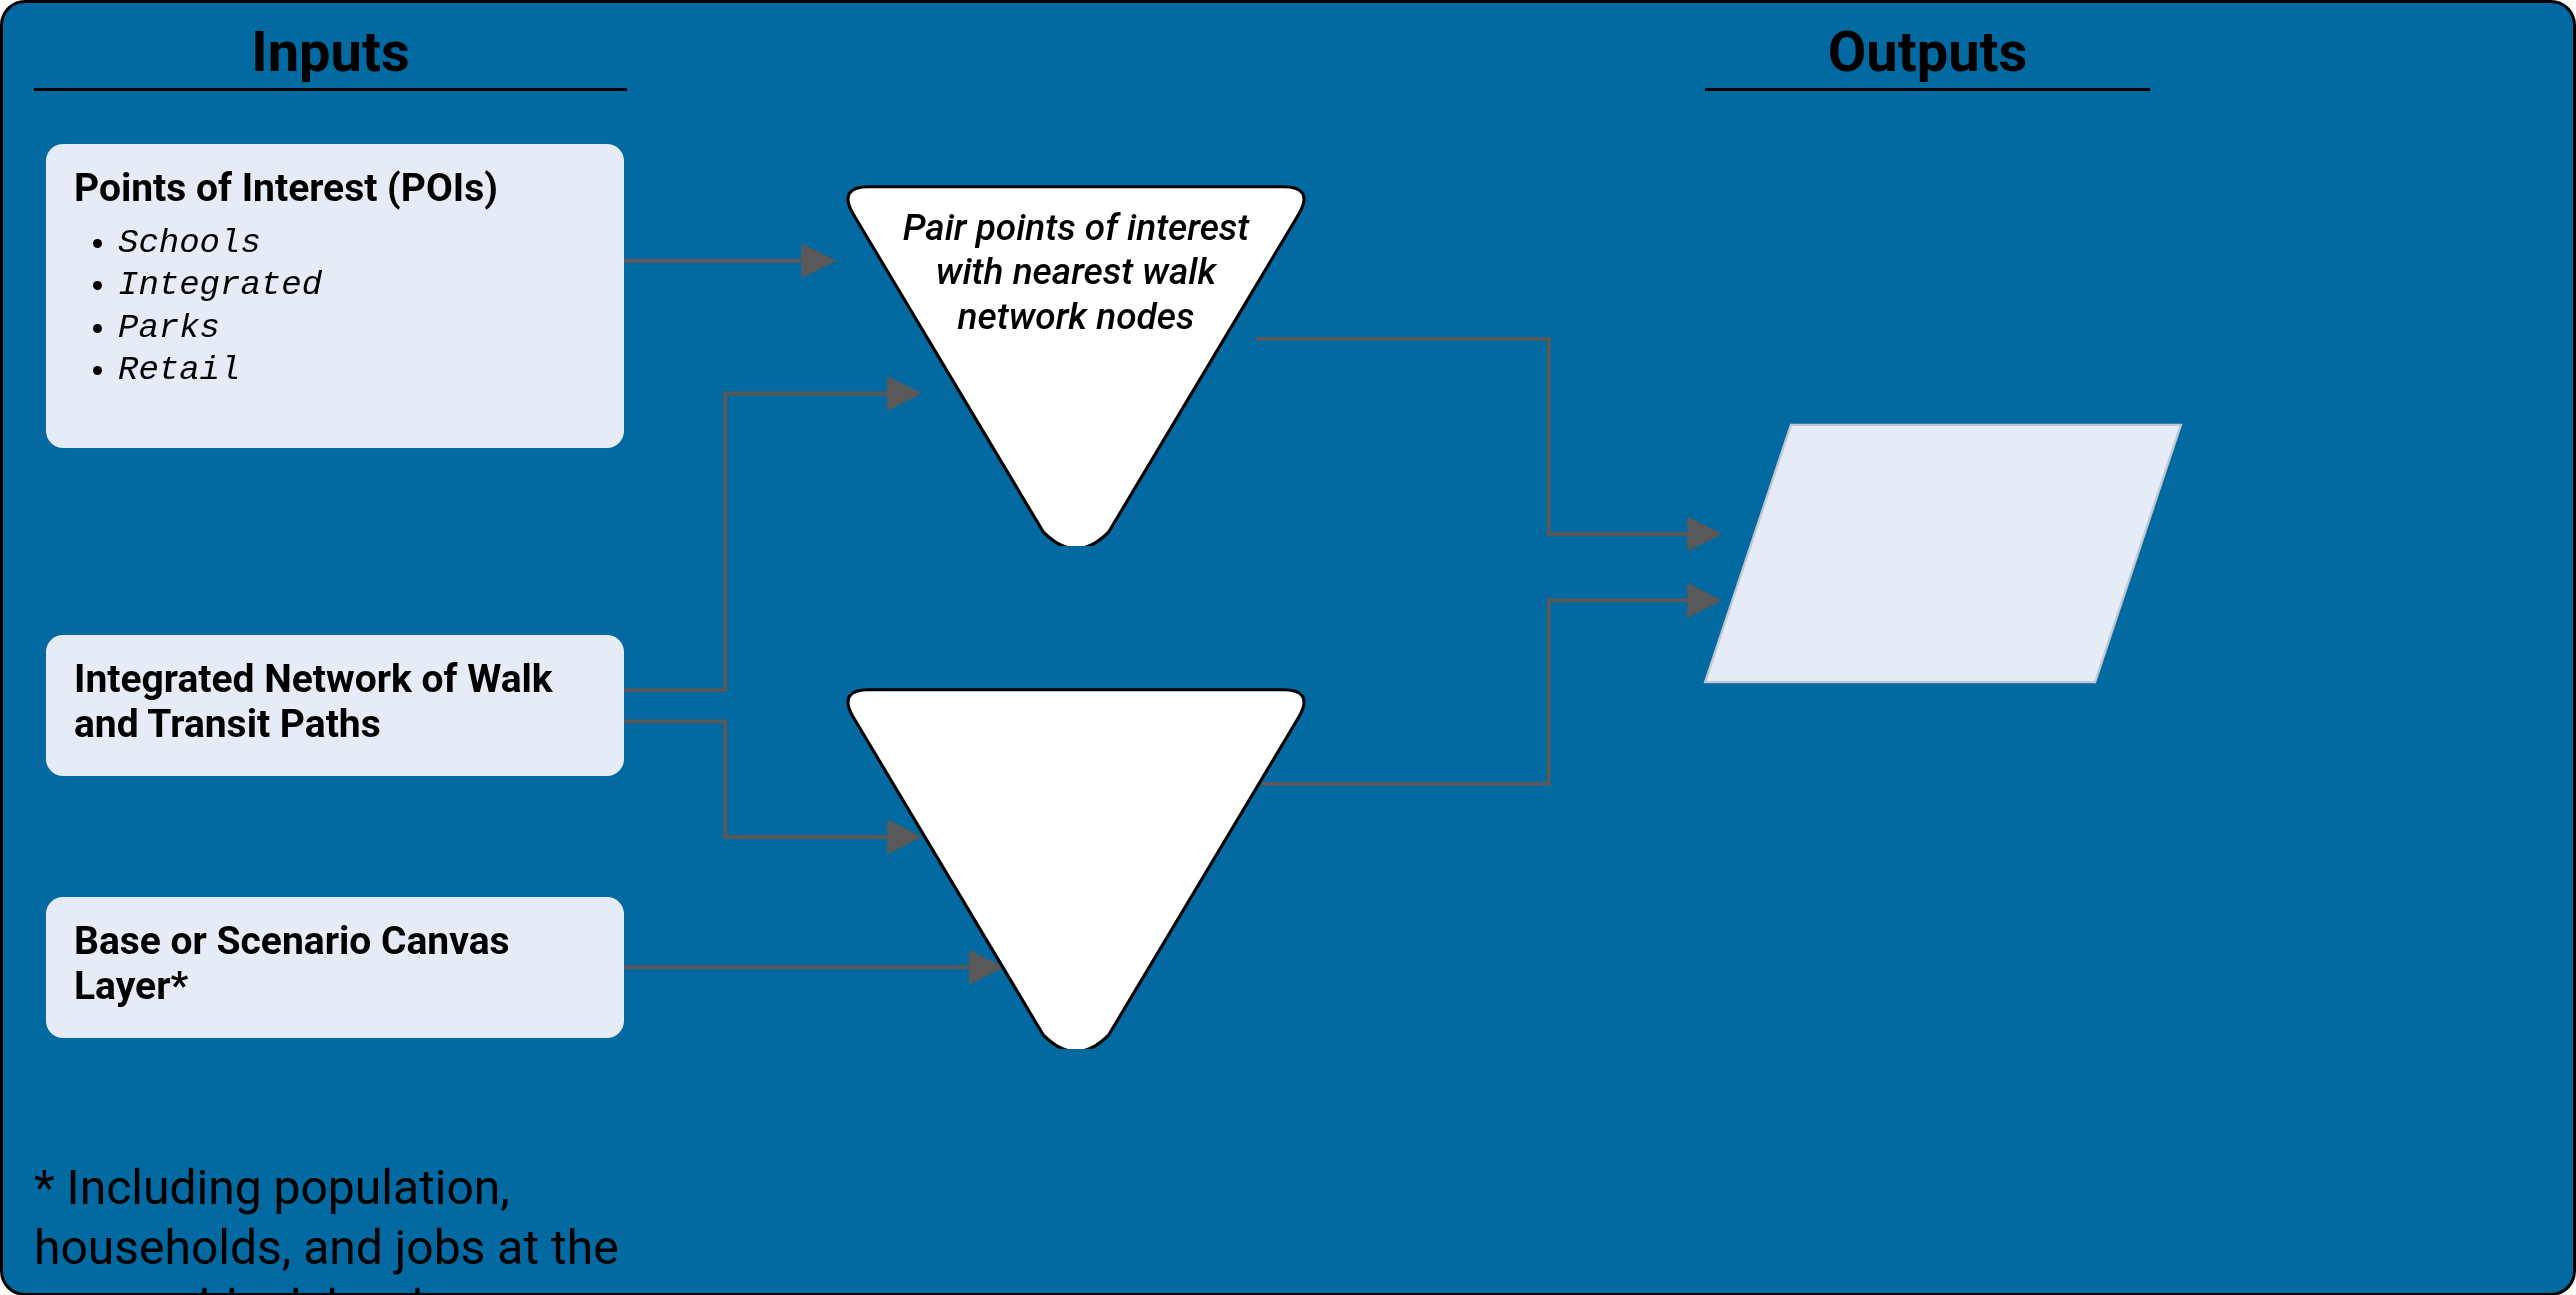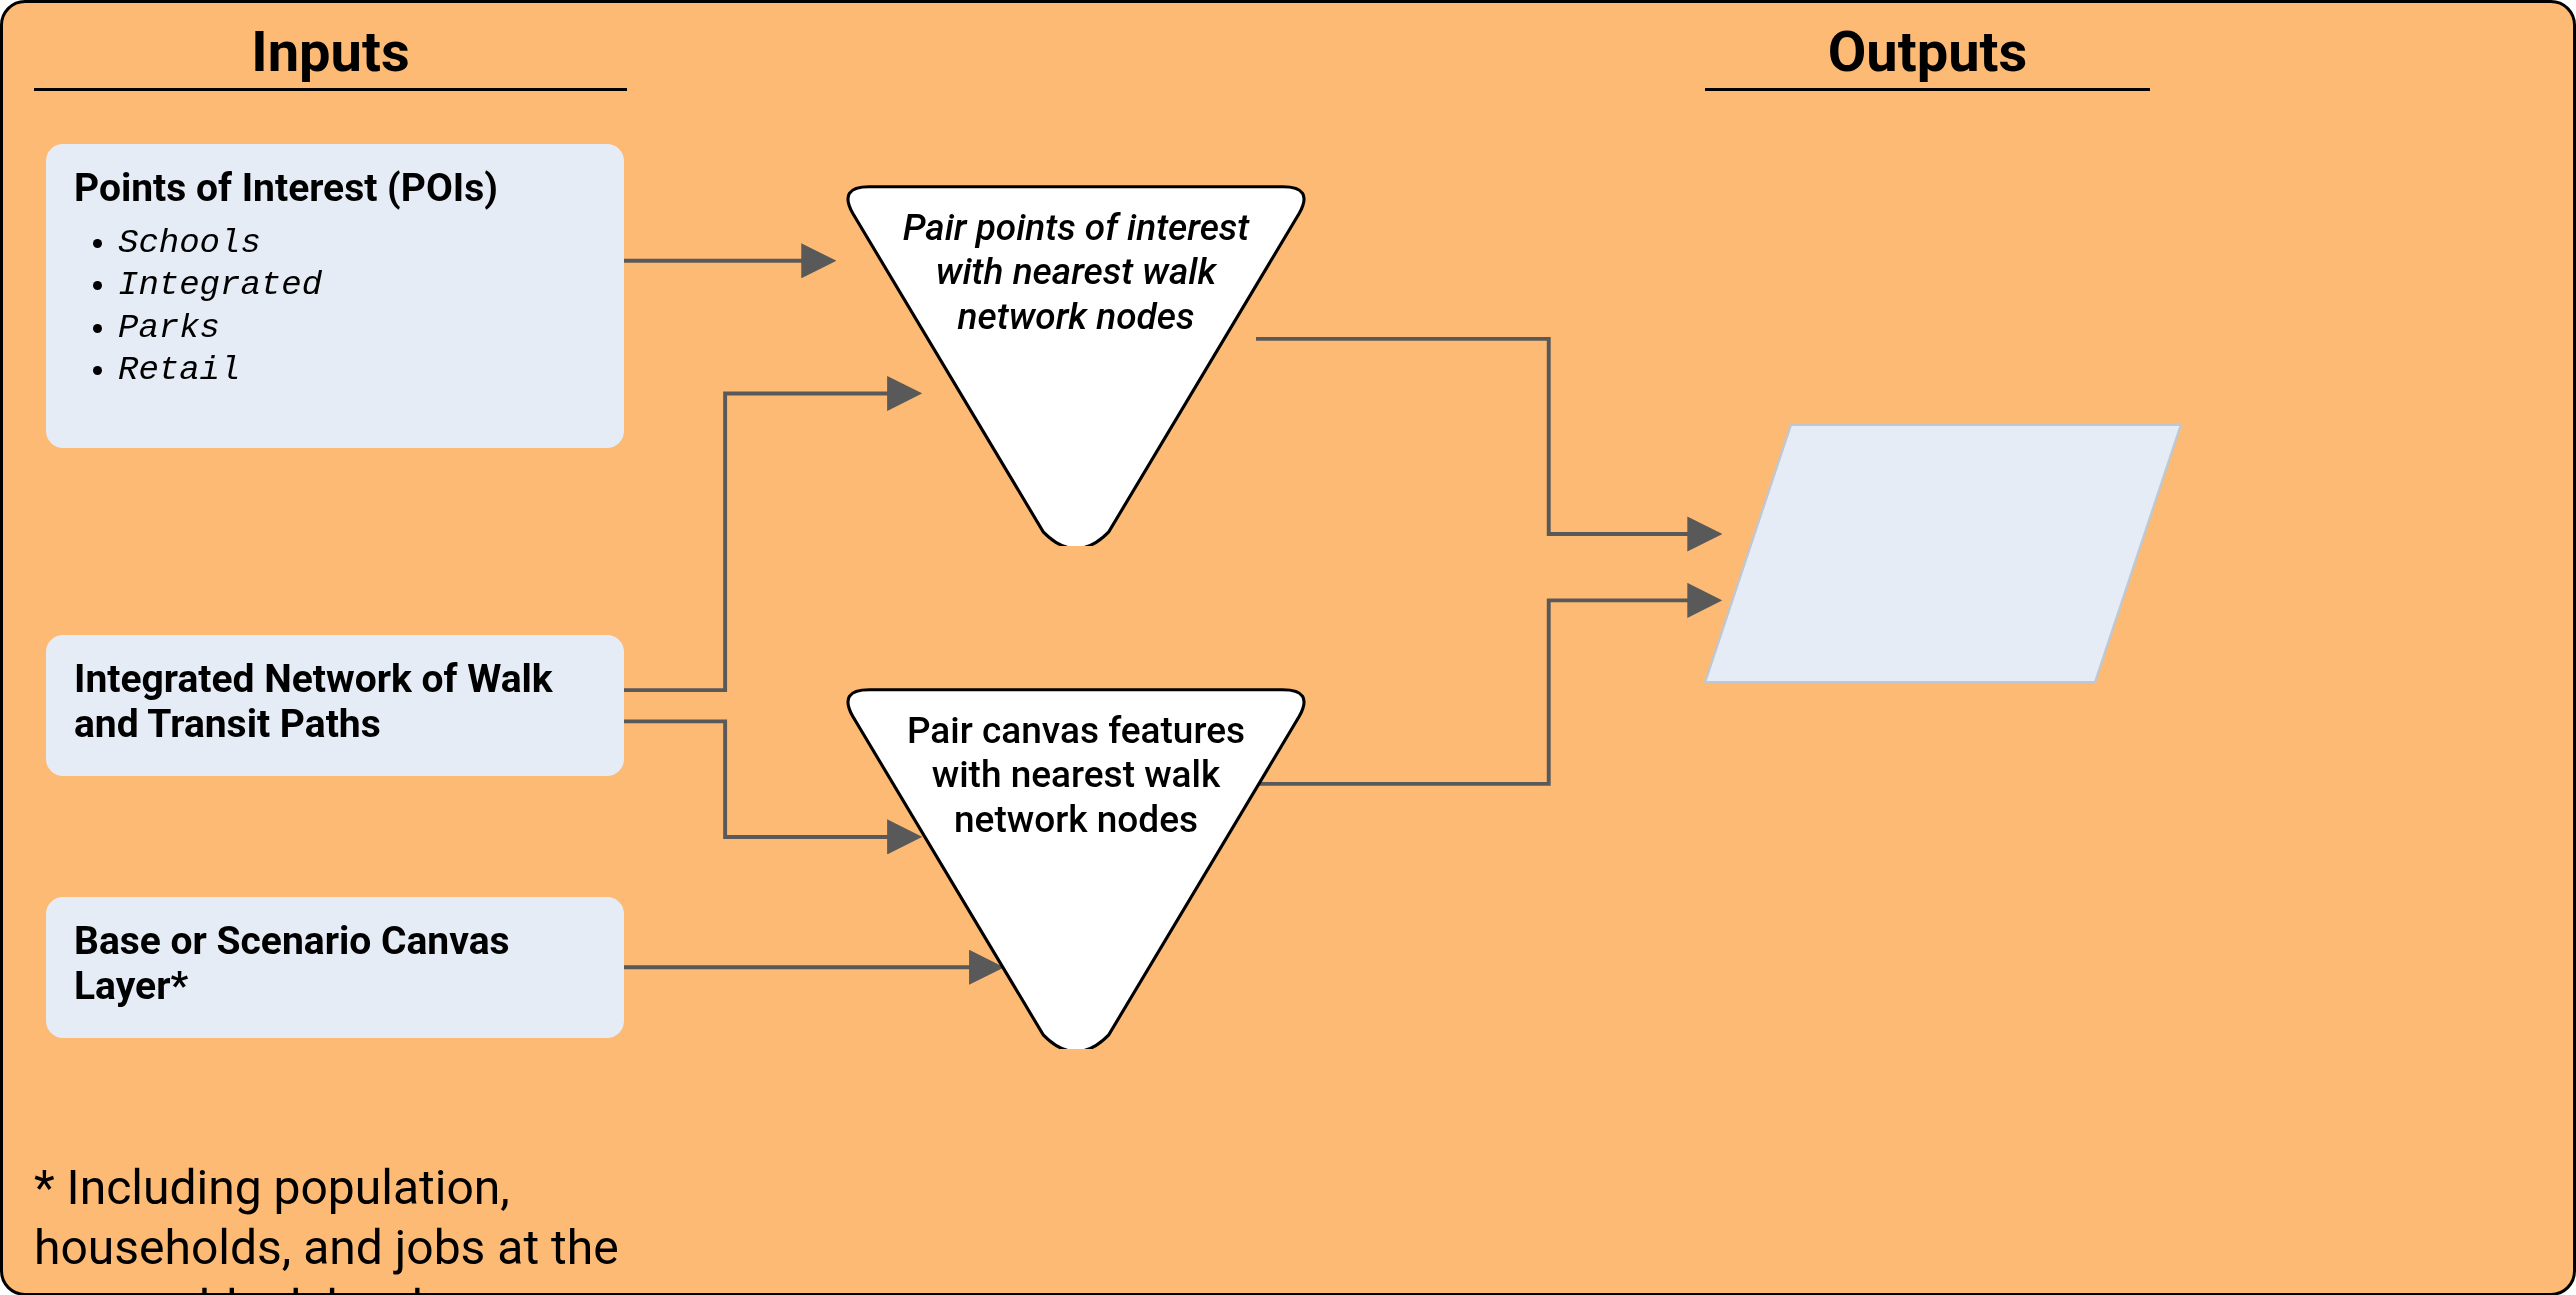--- a/index.html
+++ b/index.html
@@ -5,21 +5,21 @@
   html, body {
     margin: 0;
     padding: 0;
     background: #fff;
     font-family: "Segoe UI", Roboto, "Helvetica Neue", Arial, sans-serif;
   }
   .frame {
     position: relative;
     width: 2576px;
     height: 1296px;
-    background: #fdba74;
+    background: #0369a1;
     border: 3.1px solid #000;
     border-radius: 25px;
     box-sizing: border-box;
   }
   
   .col-header {
     position: absolute;
     font-weight: 700;
     font-size: 56px;
     text-align: center;
@@ -158,21 +158,20 @@
     <svg width="484" height="375" viewBox="0 0 620 480">
       <path d="M45,20 L575,20 Q615,20 596,54 L352,462 Q310,505 268,462 L24,54 Q5,20 45,20 Z" fill="#ffffff" stroke="#000" stroke-width="4"></path>
     </svg>
     <div class="tri-text">Pair points of interest with nearest walk network nodes</div>
   </div>
 
   <div class="tri-wrap" style="top:671px;">
     <svg width="484" height="375" viewBox="0 0 620 480">
       <path d="M45,20 L575,20 Q615,20 596,54 L352,462 Q310,505 268,462 L24,54 Q5,20 45,20 Z" fill="#ffffff" stroke="#000" stroke-width="4"></path>
     </svg>
-    <div class="tri-text">Pair canvas features with nearest walk network nodes</div>
   </div>
 
   <div class="output-wrap">
     <svg width="492" height="273" viewBox="0 0 630 350">
       <path d="M120,10 L620,10 L510,340 L10,340 Z" fill="#e5ecf5" stroke="#bfc7d0" stroke-width="3"></path>
     </svg>
   </div>
 
   <div class="footnote">* Including population, households, and jobs at the census block level</div>
 

